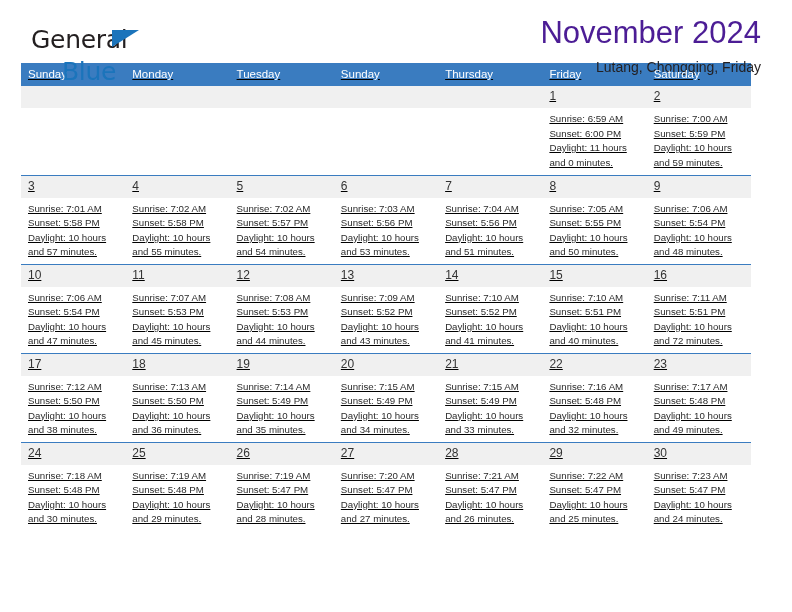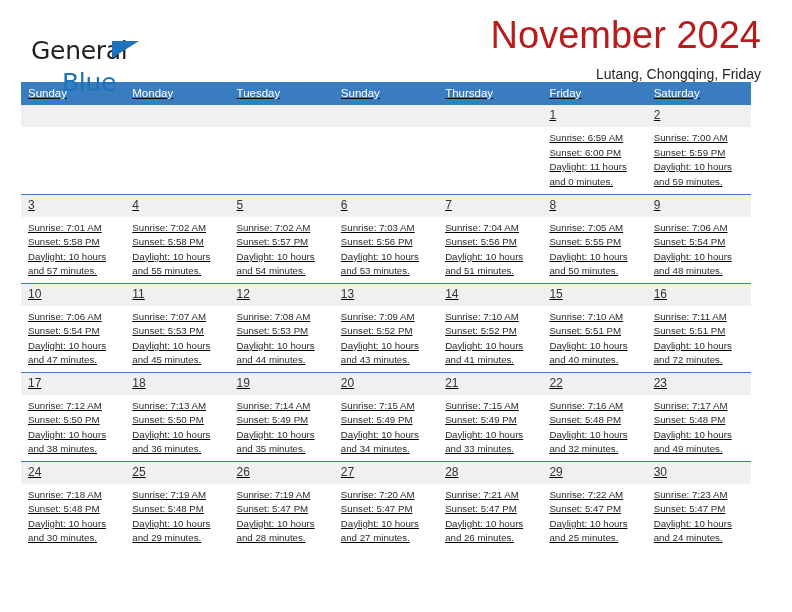--- a/index.html
+++ b/index.html
@@ -14,24 +14,24 @@
   .page {
     position: relative;
     width: 792px;
     height: 612px;
     background: #ffffff;
   }
 
   
   .header {
     display: flex;
-    align-items: flex-end;
+    align-items: center;
     justify-content: space-between;
     padding: 26px 31px 0 31px;
-    height: 82px;
+    height: 63px;
   }
   .logo {
     position: relative;
     width: 120px;
     height: 52px;
     line-height: 1;
     user-select: none;
   }
   .logo-general {
     position: absolute;
@@ -58,22 +58,22 @@
     font-size: 25px;
     color: #1b74bb;
     letter-spacing: -0.3px;
     font-family: "DejaVu Sans", sans-serif;
   }
   .title-block {
     text-align: right;
     padding-top: 2px;
   }
   .cal-title {
-    font-size: 38px;
-    color: #b91c1c;
+    font-size: 31px;
+    color: #4c1d95;
     font-weight: normal;
     line-height: 1.15;
     margin: 0;
   }
   .cal-subtitle {
     font-size: 14px;
     color: #231f20;
     margin: 9px 0 0 0;
     line-height: 1.1;
   }

